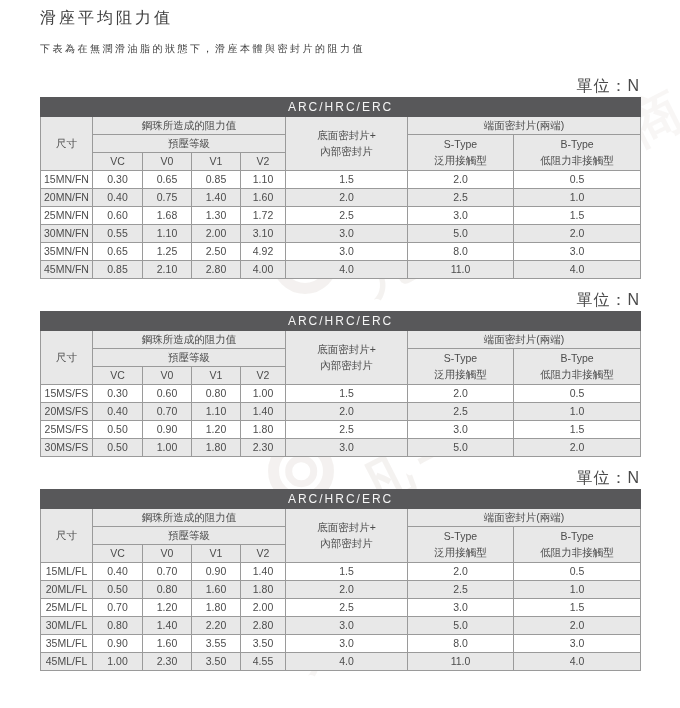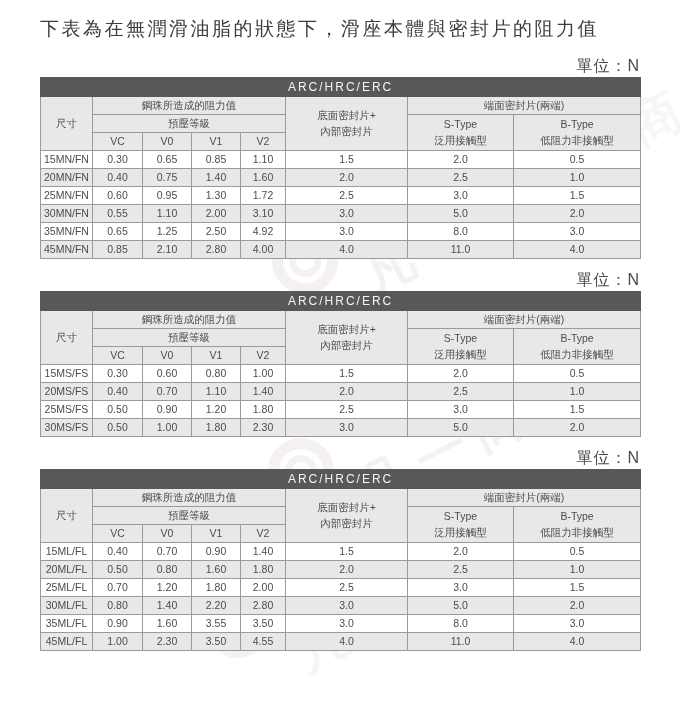--- a/index.html
+++ b/index.html
@@ -38,21 +38,21 @@
   .wm4t { left:508px; top:96px;  opacity:.14; }
 
   
   .content { position:absolute; left:40px; top:8px; width:600px; z-index:1; }
 
   .page-title {
     font-size:16px; color:#3d3d3d; letter-spacing:3px;
     font-weight:400; line-height:20px;
   }
   .page-subtitle {
-    font-size:19px; color:#3d3d3d; letter-spacing:2.5px;
+    font-size:10px; color:#3d3d3d; letter-spacing:2.5px;
     margin-top:12px; line-height:18px;
   }
 
   .unit-label {
     text-align:right; font-size:16px; color:#4a4a4a;
     letter-spacing:1px; margin:14px 0 5px 0; line-height:13px;
   }
   .unit-first { margin-top:21px; }
 
   table.res-table {
@@ -82,20 +82,21 @@
   <div class="wm-ring wm1r"></div>
   <div class="wm-text wm1t">凡一商城</div>
   <div class="wm-ring wm2r"></div>
   <div class="wm-text wm2t">凡一商城</div>
   <div class="wm-ring wm3r"></div>
   <div class="wm-text wm3t">凡一商城</div>
   <div class="wm-text wm4t">凡一商城</div>
 </div>
 
 <div class="content">
+  <div class="page-title">滑座平均阻力值</div>
   <div class="page-subtitle">下表為在無潤滑油脂的狀態下，滑座本體與密封片的阻力值</div>
 
   <div class="unit-label unit-first">單位：N</div>
   <table class="res-table">
     <colgroup>
       <col style="width:52px">
         <col style="width:50px">
         <col style="width:49px">
         <col style="width:49px">
       <col style="width:45px">
@@ -151,21 +152,21 @@
           <td>0.75</td>
           <td>1.40</td>
           <td>1.60</td>
           <td>2.0</td>
           <td>2.5</td>
           <td>1.0</td>
         </tr>
         <tr>
           <td>25MN/FN</td>
           <td>0.60</td>
-          <td>0.95</td>
+          <td>1.68</td>
           <td>1.30</td>
           <td>1.72</td>
           <td>2.5</td>
           <td>3.0</td>
           <td>1.5</td>
         </tr>
         <tr>
           <td>30MN/FN</td>
           <td>0.55</td>
           <td>1.10</td>

